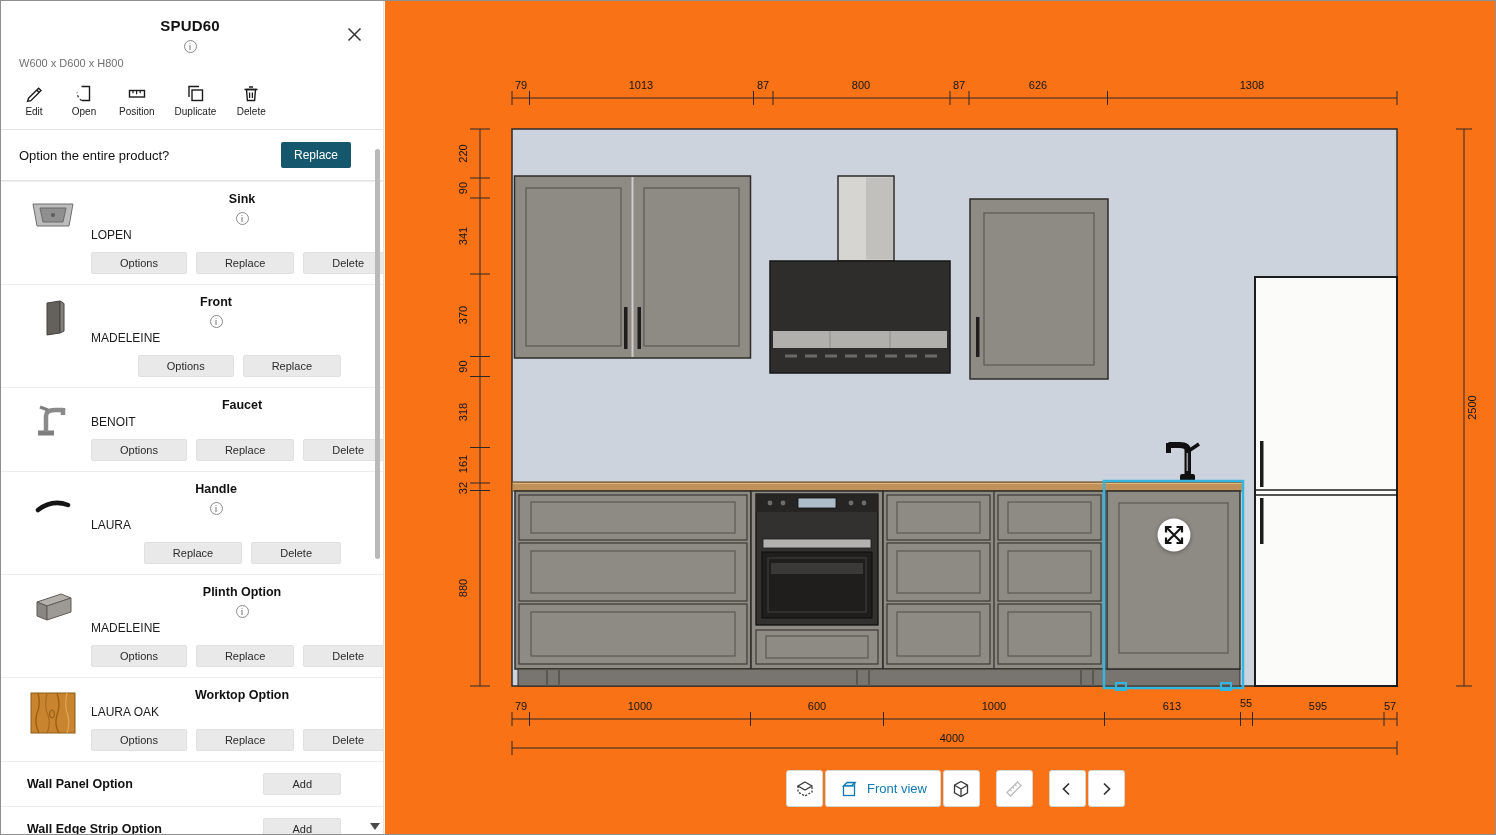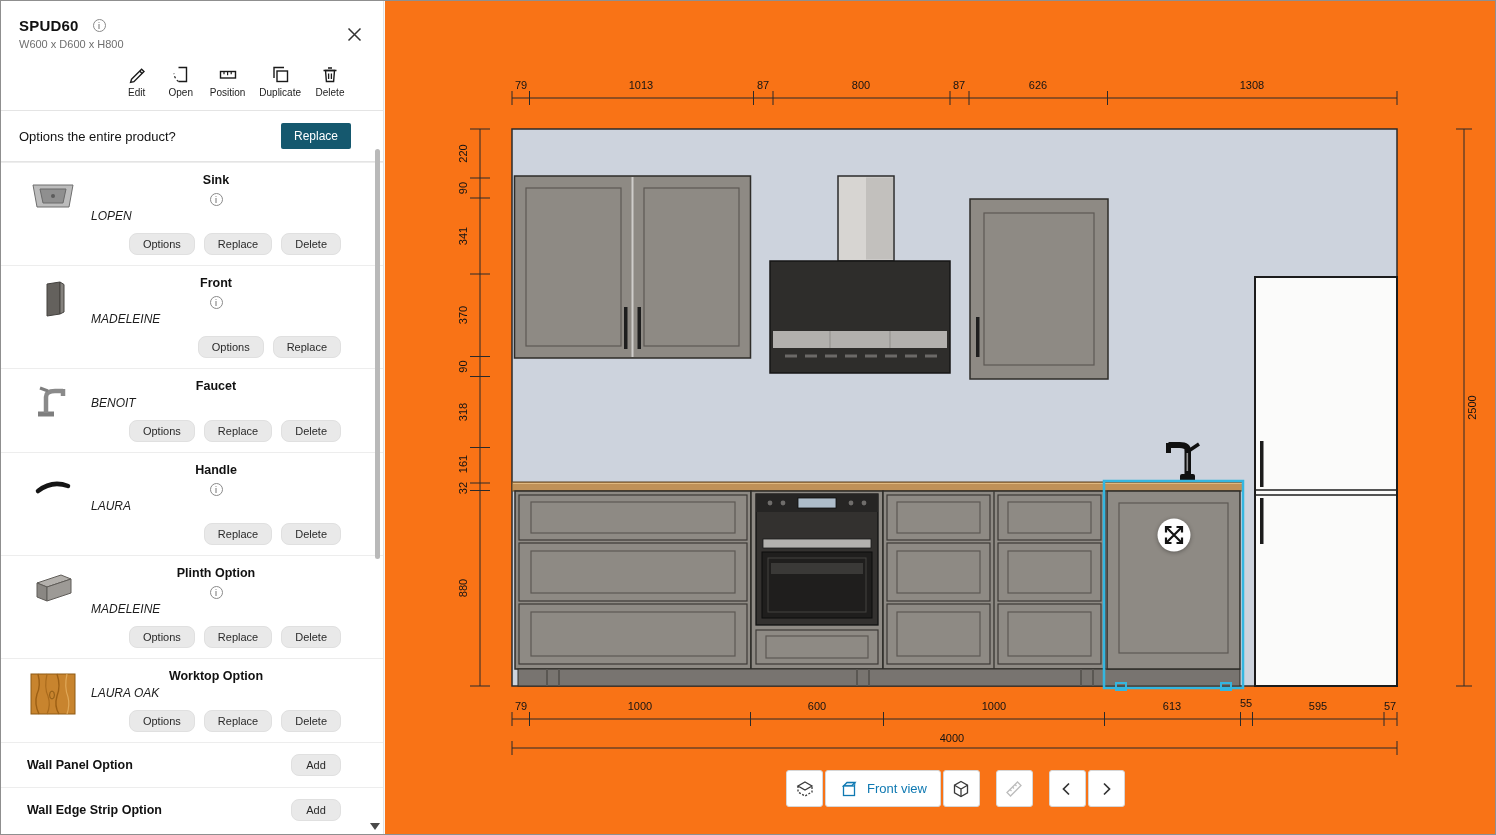--- a/index.html
+++ b/index.html
@@ -3,45 +3,45 @@
 <meta charset="utf-8">
 <style>
   * { margin:0; padding:0; box-sizing:border-box; }
   html,body { background:#fff; }
   body { font-family:"Liberation Sans", sans-serif; color:#111; }
   .app { position:relative; width:1496px; height:835px; border:1px solid #8f8f8f; background:#fff; overflow:hidden; }
 
   
   .sidebar { position:absolute; left:0; top:0; width:383px; height:833px; background:#fff; border-right:1px solid #e2e2e2; box-shadow:2px 0 5px rgba(0,0,0,.04); overflow:hidden; }
   .panel-header { padding:16px 22px 0 18px; position:relative; }
-  .title-row { display:flex; align-items:center; gap:14px; }
+  .title-row { display:flex; align-items:center; gap:6px;flex-direction:column; }
   .panel-title { font-size:15px; font-weight:bold; letter-spacing:.2px; }
   .info-icon { display:inline-flex; align-items:center; justify-content:center; width:13px; height:13px; border:1px solid #8a8a8a; border-radius:50%; font-size:9px; color:#555; font-style:normal; flex:0 0 auto; }
   .close-btn { position:absolute; top:22px; right:18px; width:22px; height:22px; background:none; border:none; cursor:pointer; display:flex; align-items:center; justify-content:center; }
   .panel-subtitle { margin-top:8px; font-size:13px; color:#111; }
   .panel-size { margin-top:4px; font-size:11px; color:#6f6f6f; }
-  .tool-row { margin-top:14px; display:flex; justify-content:flex-end; gap:14px; padding-right:16px; padding-bottom:12px; }
+  .tool-row { margin-top:14px; display:flex; justify-content:flex-start; gap:20px; padding-right:16px; padding-bottom:12px; }
   .tool { display:flex; flex-direction:column; align-items:center; gap:3px; min-width:30px; background:none; border:none; cursor:pointer; font-family:inherit; }
   .tool-label { font-size:10px; color:#222; }
   .divider { height:1px; background:#e4e4e4; }
 
   .replace-row { display:flex; align-items:center; justify-content:space-between; padding:12px 32px 12px 18px; }
   .replace-question { font-size:13px; }
   .btn-primary { background:#15586e; color:#fff; border:none; font-size:12px; padding:6px 13px; border-radius:2px; cursor:pointer; font-family:inherit; }
 
   .elements-hint { padding:12px 18px 10px 18px; font-size:13px; }
 
   .element-item { display:flex; padding:10px 42px 10px 26px; border-top:1px solid #ededed; min-height:84px; }
   .thumb { width:52px; flex:0 0 52px; margin-right:12px; display:flex; align-items:flex-start; justify-content:center; padding-top:4px; }
   .element-body { flex:1; display:flex; flex-direction:column; }
   .element-name-row { display:flex; align-items:center; gap:6px;flex-direction:column; }
   .element-name { font-size:12.5px; font-weight:bold; }
-  .element-value { font-size:12px; margin-top:3px; color:#1c1c1c;font-style:italic; }
+  .element-value { font-size:12px; margin-top:3px; color:#1c1c1c; }
   .element-buttons { display:flex; justify-content:flex-end; gap:9px; margin-top:10px; }
-  .btn-sm { background:#e9e9e9; border:1px solid #e0e0e0; border-radius:8px; font-size:11px; color:#2a2a2a; padding:4px 13px; min-width:50px; cursor:pointer; font-family:inherit; }
+  .btn-sm { background:#e9e9e9; border:1px solid #e0e0e0; border-radius:2px; font-size:11px; color:#2a2a2a; padding:4px 28px; min-width:50px; cursor:pointer; font-family:inherit; }
 
   .add-row { display:flex; align-items:center; justify-content:space-between; padding:11px 42px 11px 26px; border-top:1px solid #ededed; }
   .add-name { font-size:12.5px; font-weight:bold; }
 
   .scrollbar-thumb { position:absolute; right:3px; top:148px; width:5px; height:410px; background:#b9b9b9; border-radius:3px; }
   .scroll-down-arrow { position:absolute; right:3px; bottom:4px; width:0; height:0; border-left:5px solid transparent; border-right:5px solid transparent; border-top:7px solid #4a4a4a; }
 
   
   .main { position:absolute; left:384px; top:0; right:0; bottom:0; background:#f97316; }
   .canvas-svg { position:absolute; left:0; top:0; }
@@ -112,21 +112,21 @@
             <path d="M3.5 6.5 h13 M8 4 h4 M8.6 9.5 v5.5 M11.4 9.5 v5.5" stroke="#1a1a1a" stroke-width="1.3" fill="none"></path>
           </svg>
           <span class="tool-label">Delete</span>
         </button>
       </div>
     </div>
 
     <div class="divider"></div>
 
     <div class="replace-row">
-      <span class="replace-question">Options the entire product?</span>
+      <span class="replace-question">Option the entire product?</span>
       <button class="btn-primary">Replace</button>
     </div>
 
     <div class="divider"></div>
 
 
     <div class="element-item">
       <div class="thumb">
         <svg width="46" height="36" viewBox="0 0 46 36">
           <polygon points="3,8 43,8 39,30 7,30" fill="#bcbcbc" stroke="#6e6e6e"></polygon>

